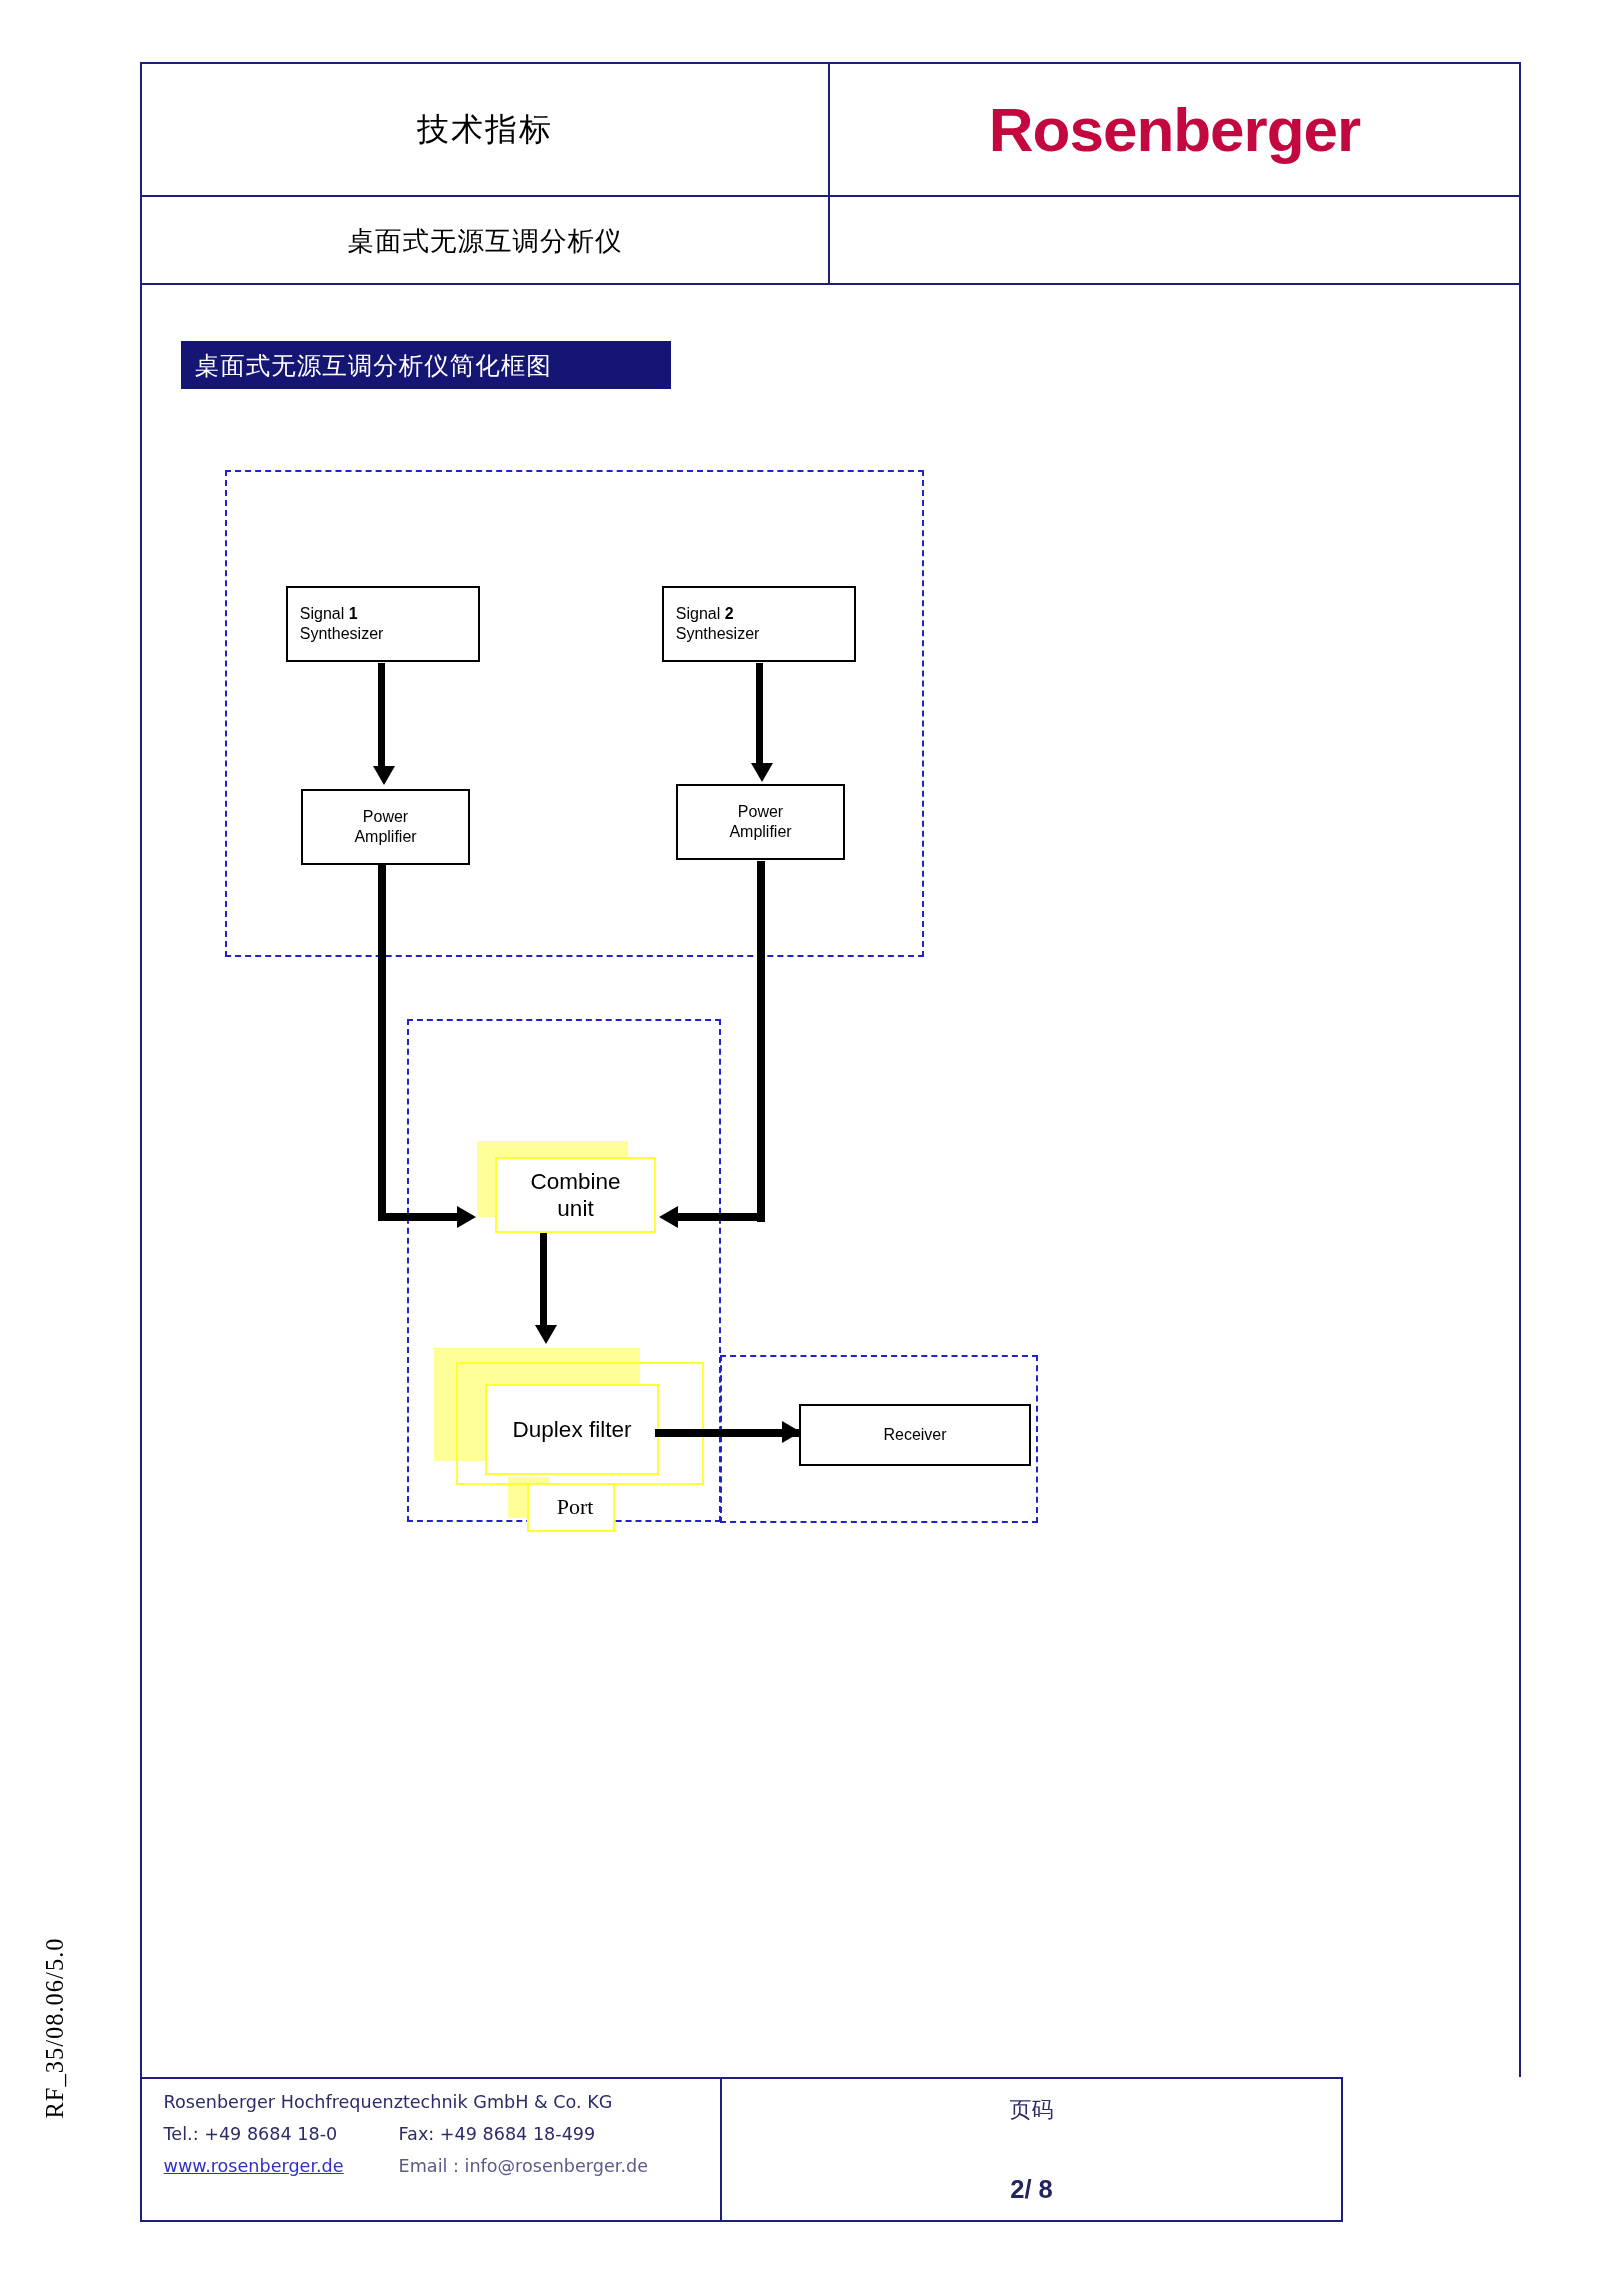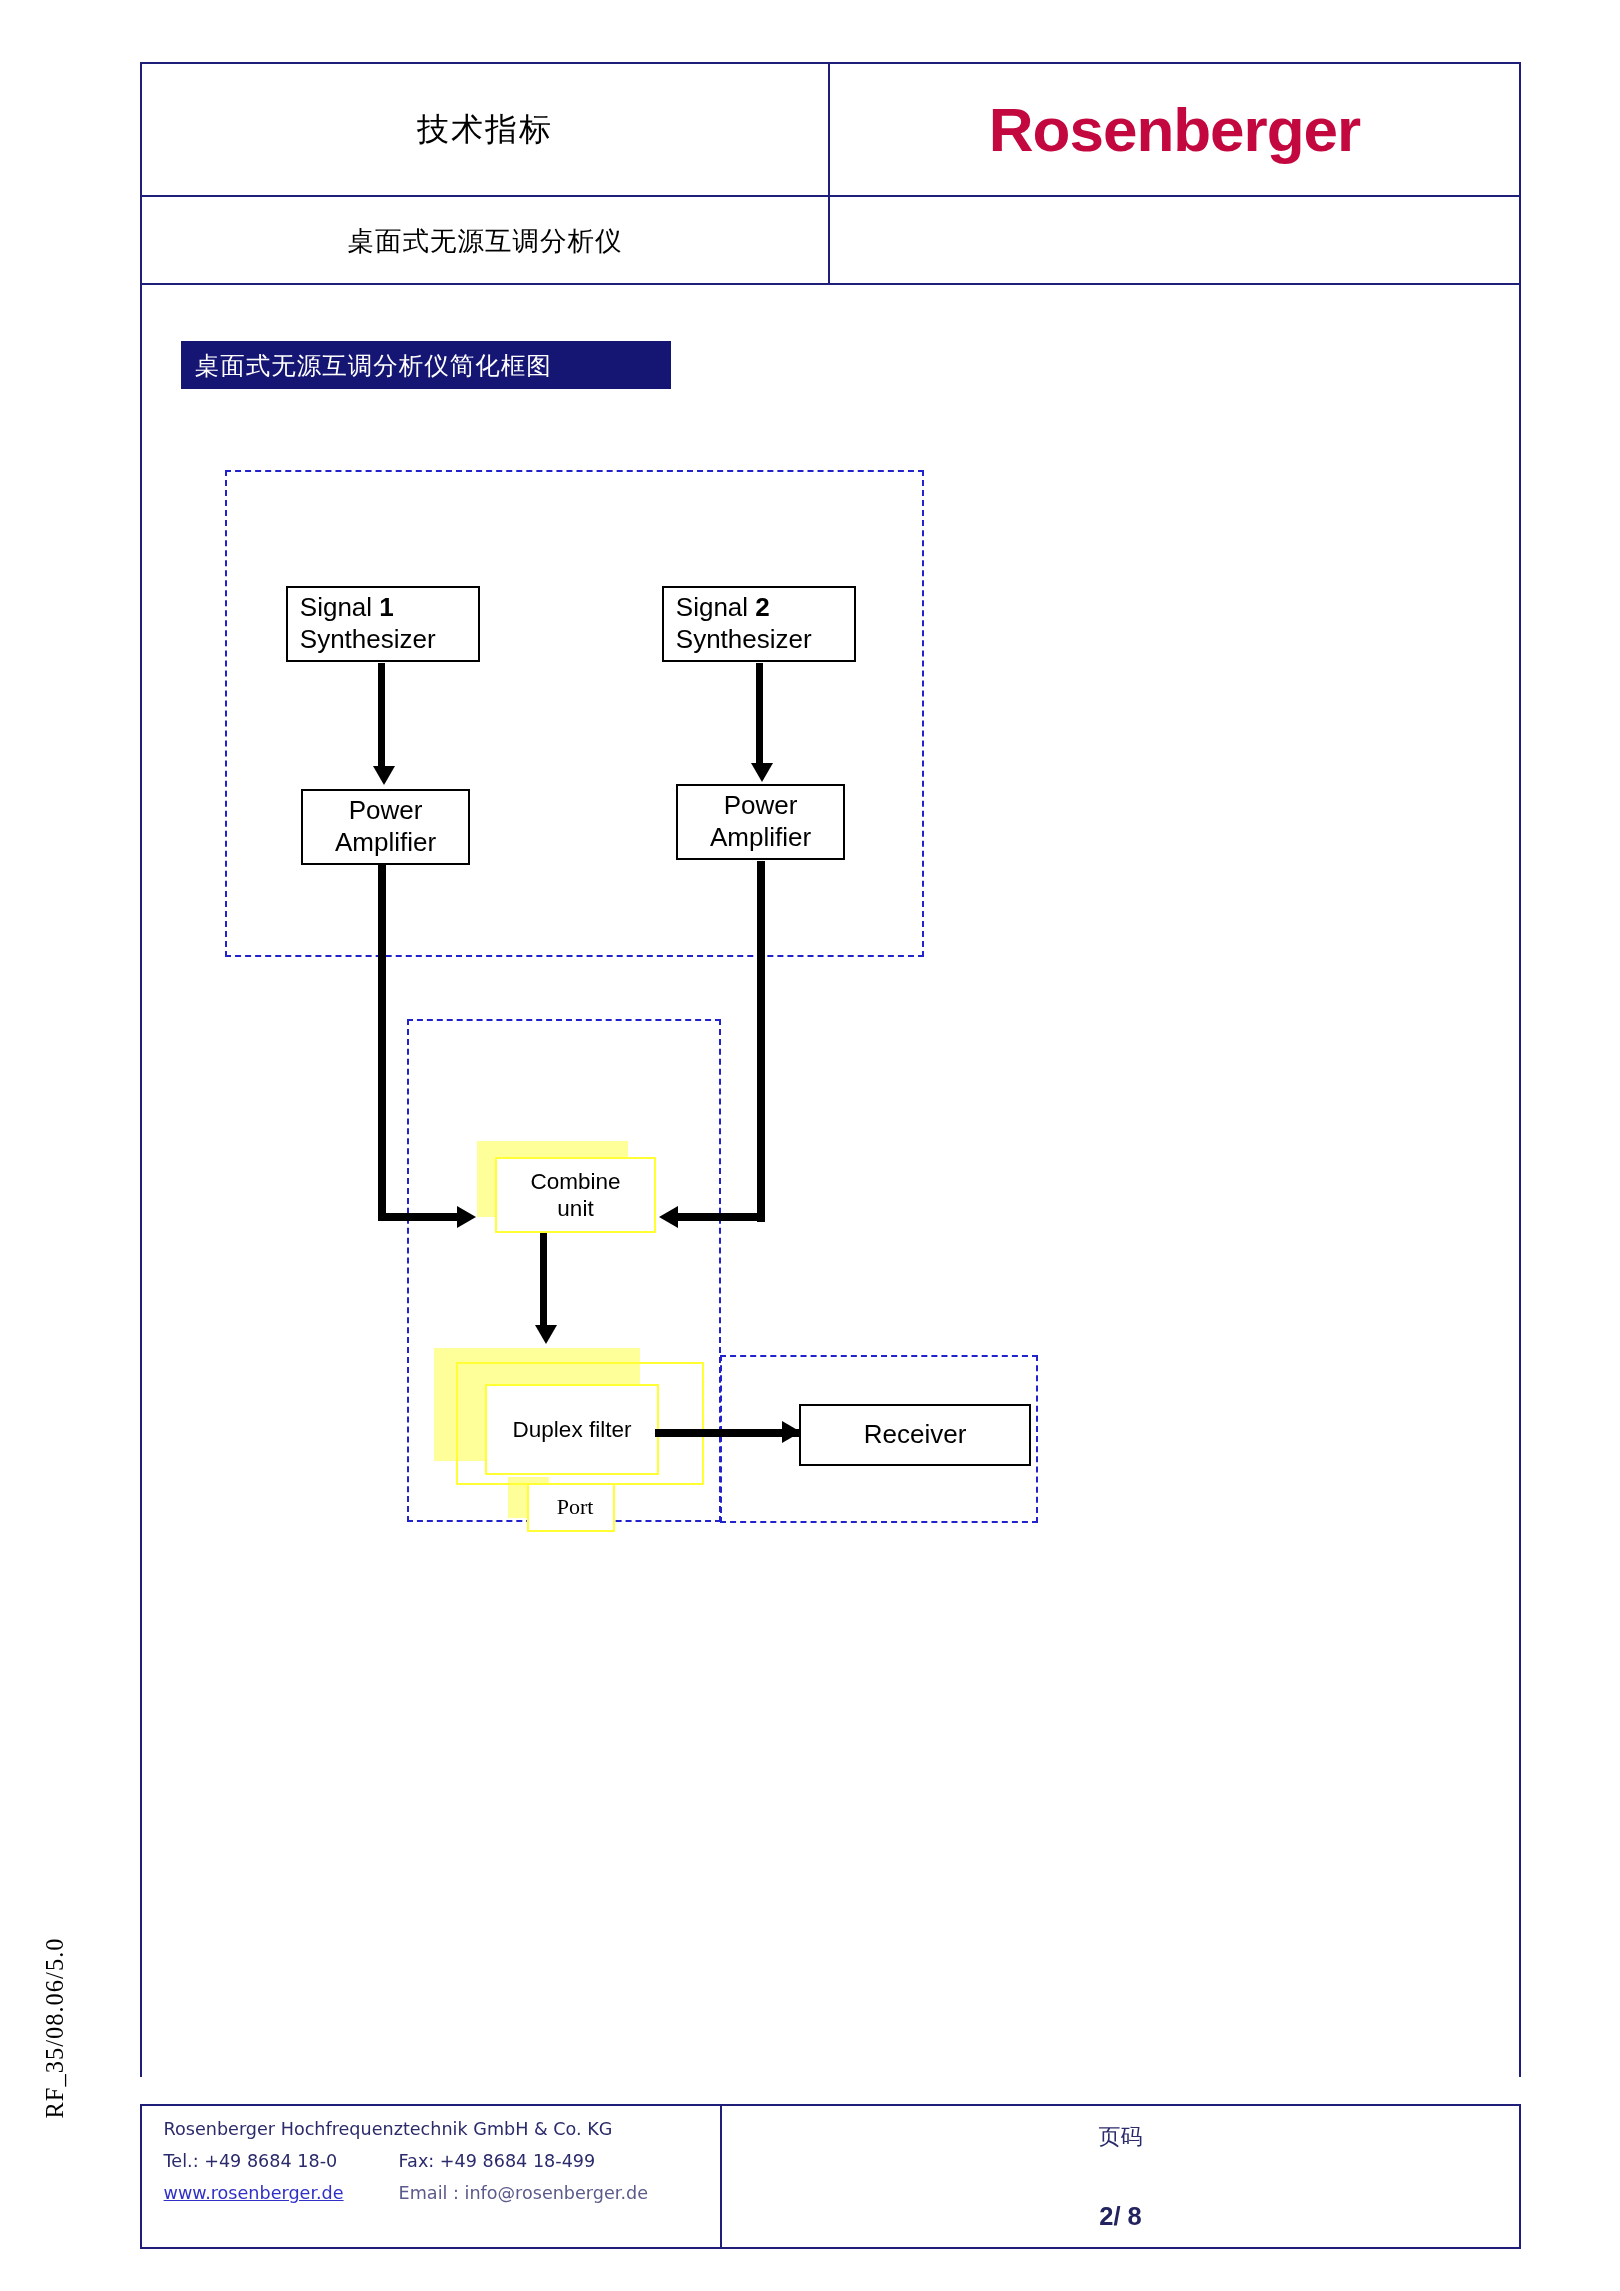--- a/index.html
+++ b/index.html
@@ -61,21 +61,21 @@
   .dash-mid{left:407px;top:1019px;width:314px;height:503px;}
   .dash-right{left:720px;top:1355px;width:318px;height:168px;}
 
   .blk{
     position:absolute;
     background:#ffffff;
     border:2.5px solid #000;
     box-sizing:border-box;
     display:flex;flex-direction:column;
     align-items:center;justify-content:center;
-    font-size:26px;color:#000;line-height:1.22;
+    font-size:16px;color:#000;line-height:1.22;
     font-family:"Liberation Sans", sans-serif;
     z-index:6;
   }
   .blk b{font-weight:bold;}
   .blk-sig1{left:286px;top:586px;width:194px;height:76px;align-items:flex-start;padding-left:11.8px;}
   .blk-sig2{left:662px;top:586px;width:194px;height:76px;align-items:flex-start;padding-left:11.8px;}
   .blk-pa1{left:301px;top:789px;width:169px;height:76px;}
   .blk-pa2{left:676px;top:784px;width:169px;height:76px;}
   .blk-rx{left:799px;top:1404px;width:232px;height:62px;}
 
@@ -108,26 +108,25 @@
     border-top:19.6px solid #000;z-index:5;}
   .arrow-r{position:absolute;width:0;height:0;
     border-top:11.8px solid transparent;border-bottom:11.8px solid transparent;
     border-left:19.6px solid #000;z-index:5;}
   .arrow-l{position:absolute;width:0;height:0;
     border-top:11.8px solid transparent;border-bottom:11.8px solid transparent;
     border-right:19.6px solid #000;z-index:5;}
 
   
   .footer{
-    position:absolute;left:140px;top:2077px;width:1381px;height:145px;
+    position:absolute;left:140px;top:2077px;width:1203px;height:145px;
     border:2px solid #1f1f7a;box-sizing:border-box;
     display:flex;
     color:#2b2b6b;
     font-family:"DejaVu Sans", sans-serif;
-    margin-top:27px;
   }
   .f-col{box-sizing:border-box;padding:13.7px 0 0 21.6px;}
   .f-col-1{width:578px;}
   .f-col-2{width:617px;border-left:2px solid #1f1f7a;}
   .f-col-3{flex:1;border-left:2px solid #1f1f7a;
            display:flex;flex-direction:column;align-items:center;justify-content:space-between;
            padding:15.7px 0 15.7px 0;}
   .f-line{font-size:17.6px;line-height:1.05;margin-bottom:13.7px;white-space:nowrap;}
   .f-tab{display:inline-block;}
   .f-link{color:#3030c8;text-decoration:underline;}

